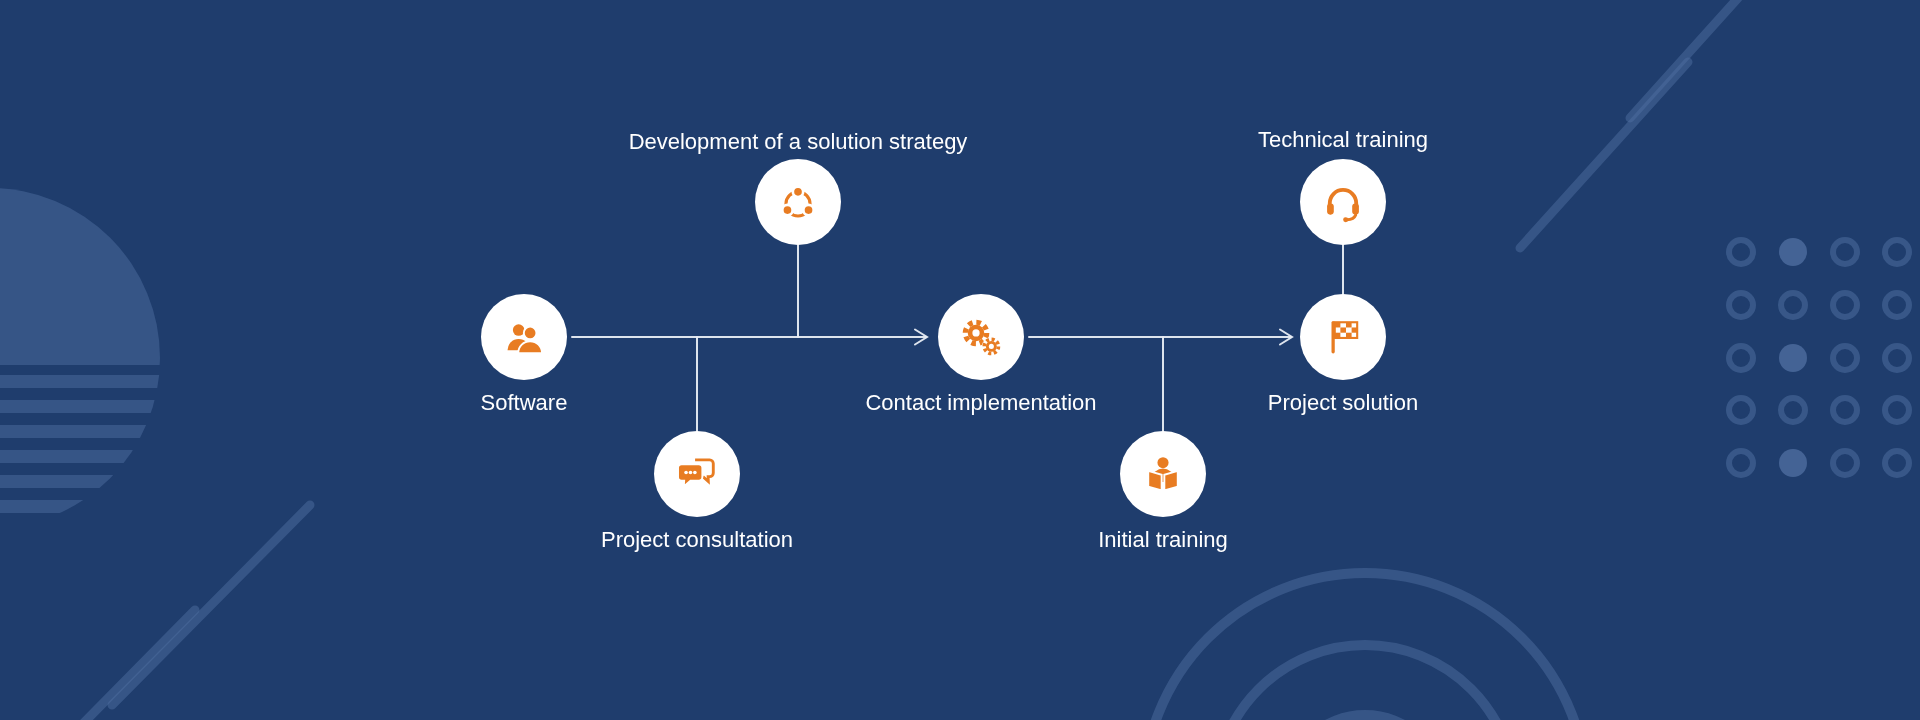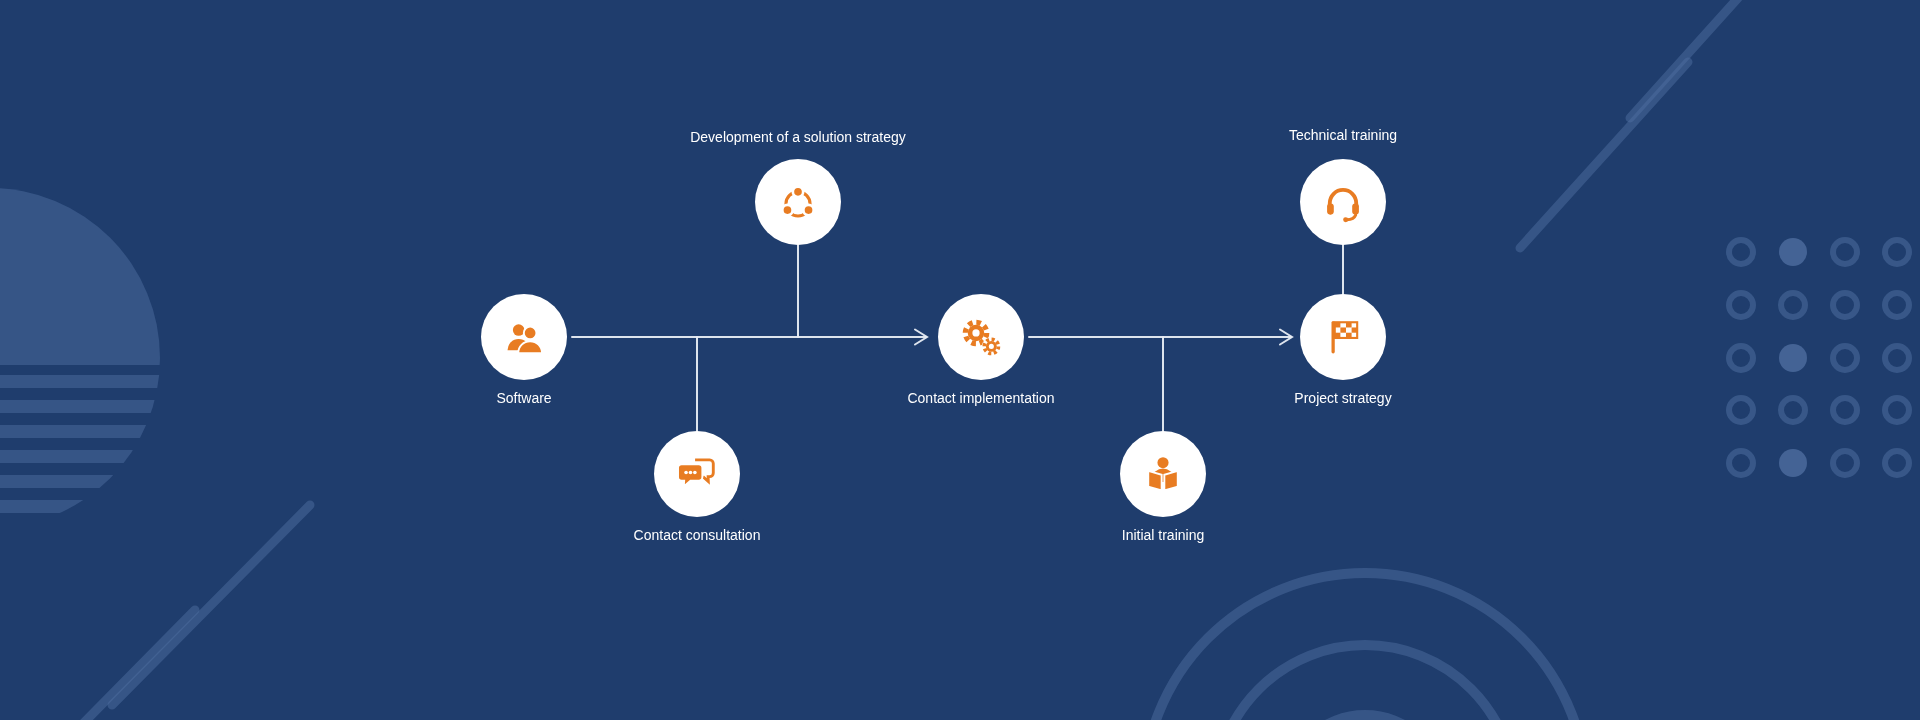--- a/index.html
+++ b/index.html
@@ -22,21 +22,21 @@
   .dot-ring{fill:none;stroke:var(--decor);stroke-opacity:.55;stroke-width:6}
   .dot-solid{fill:var(--decor);fill-opacity:.8}
   .connectors path{stroke:var(--connector);stroke-opacity:.95;stroke-width:2;fill:none;stroke-linecap:round}
   .node{
     position:absolute;width:86px;height:86px;border-radius:50%;
     background:var(--node);display:flex;align-items:center;justify-content:center;
   }
   .node svg{width:46px;height:46px;color:var(--accent)}
   .step-label{
     position:absolute;transform:translateX(-50%);
-    color:var(--text);font-size:14px;line-height:1.2;white-space:nowrap;
+    color:var(--text);font-size:22px;line-height:1.2;white-space:nowrap;
   }
 </style>
 </head>
 <body>
 
 <div class="canvas">
 
   <svg class="layer" viewBox="0 0 1920 720" aria-hidden="true">
     <defs>
       <clipPath id="sunClip">
@@ -195,20 +195,20 @@
         <rect x="13.56" y="4.3" width="2.93" height="2.73"></rect>
         <rect x="10.63" y="7.03" width="2.93" height="2.73"></rect>
         <rect x="16.49" y="7.03" width="2.91" height="2.73"></rect>
         <rect x="7.7" y="9.76" width="2.93" height="2.73"></rect>
         <rect x="13.56" y="9.76" width="2.93" height="2.73"></rect>
       </g>
     </svg>
   </div>
 
   <div class="step-label" style="left:524px;top:390px">Software</div>
-  <div class="step-label" style="left:697px;top:527px">Contact consultation</div>
+  <div class="step-label" style="left:697px;top:527px">Project consultation</div>
   <div class="step-label" style="left:798px;top:129px">Development of a solution strategy</div>
   <div class="step-label" style="left:981px;top:390px">Contact implementation</div>
   <div class="step-label" style="left:1163px;top:527px">Initial training</div>
   <div class="step-label" style="left:1343px;top:127px">Technical training</div>
-  <div class="step-label" style="left:1343px;top:390px">Project strategy</div>
+  <div class="step-label" style="left:1343px;top:390px">Project solution</div>
 
 </div>
 
 </body></html>

